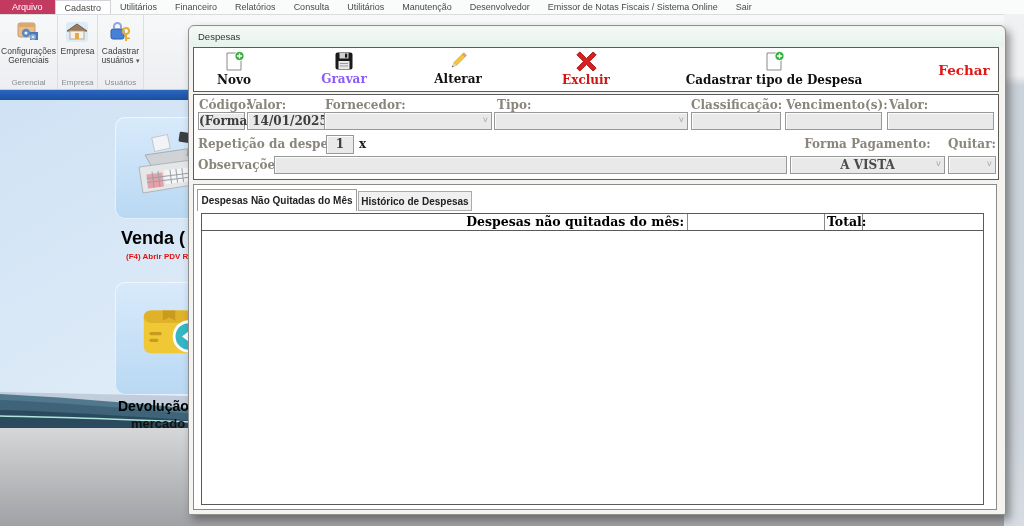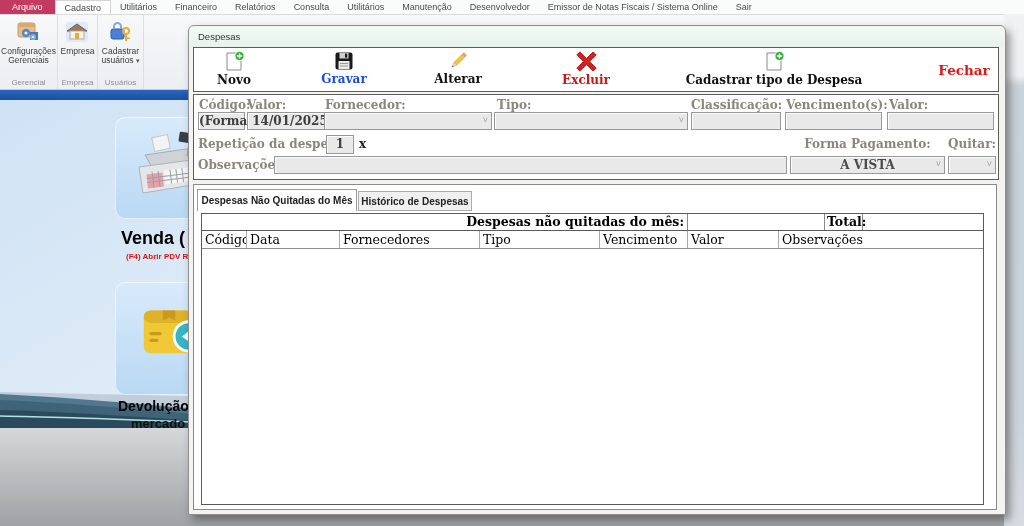--- a/index.html
+++ b/index.html
@@ -39,21 +39,21 @@
   #dlg-titlebar { left:1px; top:1px; width:814px; height:20px; background:linear-gradient(#f4faf6,#e7f2ec); border-radius:5px 5px 0 0; }
   #dlg-title { position:absolute; left:8px; top:0; line-height:20px; font-size:9.5px; color:#333; }
   .panel { background:#fff; border:1px solid #5c5c5c; }
   #toolbar-panel { left:4px; top:21px; width:806px; height:45px; }
   #form-panel { left:4px; top:68px; width:806px; height:86px; }
   #tabs-panel { left:4px; top:158px; width:804px; height:326px; border:1px solid #8a8a8a; background:#fff; }
 
   
   .tbtn { position:absolute; top:3px; height:39px; display:flex; flex-direction:column; align-items:center; justify-content:flex-start; cursor:default; }
   .tbtn .blabel { font-family:"DejaVu Serif",serif; font-weight:bold; font-size:12px; color:#111; margin-top:1px; white-space:nowrap; }
-  .blabel.disabled { color:#1d4ed8; }
+  .blabel.disabled { color:#8b5cf6; }
   .blabel.danger { color:#cf1212; }
   #fechar-btn { position:absolute; left:735px; top:14px; width:70px; text-align:center; font-family:"DejaVu Serif",serif; font-weight:bold; font-size:13.5px; color:#e01818; cursor:default; }
 
   
   .flabel { position:absolute; font-family:"DejaVu Serif",serif; font-weight:bold; font-size:12px; color:#8a867c; white-space:nowrap; }
   .fld { position:absolute; background:#e9e9e9; border:1px solid #989898; box-shadow:inset 1px 1px 0 rgba(255,255,255,.85); height:18px; }
   .fld .val { display:block; text-align:center; font-family:"DejaVu Serif",serif; font-weight:bold; font-size:12px; color:#3d3d3d; line-height:16px; }
   .ddarrow { position:absolute; right:3px; top:2px; font-size:9px; color:#a0a0a0; }
   .xmark { position:absolute; font-family:"DejaVu Serif",serif; font-weight:bold; font-size:12px; color:#1a1a1a; }
 
@@ -299,27 +299,18 @@
       <div id="tab-active" class="tab">Despesas Não Quitadas do Mês</div>
       <div id="tab-inactive" class="tab">Histórico de Despesas</div>
 
       <div id="grid">
         <div id="grid-grouprow">
           <div class="gcell" style="width:486px; text-align:right; padding-right:3px;">Despesas não quitadas do mês:</div>
           <div class="gcell" style="width:137px;"></div>
           <div class="gcell" style="width:38px; padding-left:2px;">Total:</div>
           <div class="gcell" style="flex:1;"></div>
         </div>
-        <div id="grid-headrow">
-          <div class="hcell" style="width:45px;">Código</div>
-          <div class="hcell" style="width:93px;">Data</div>
-          <div class="hcell" style="width:140px;">Fornecedores</div>
-          <div class="hcell" style="width:120px;">Tipo</div>
-          <div class="hcell" style="width:88px;">Vencimento</div>
-          <div class="hcell" style="width:91px;">Valor</div>
-          <div class="hcell" style="flex:1;">Observações</div>
-        </div>
         <div id="grid-body"></div>
       </div>
     </div>
   </div>
 
 </div>
 
 </body></html>

